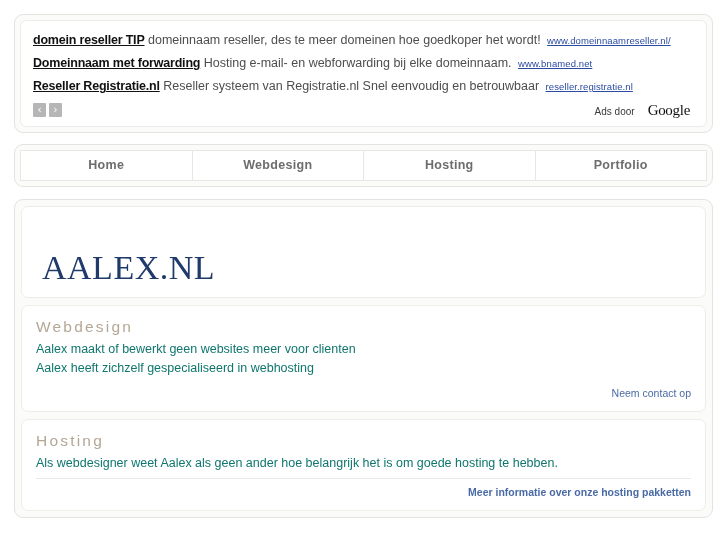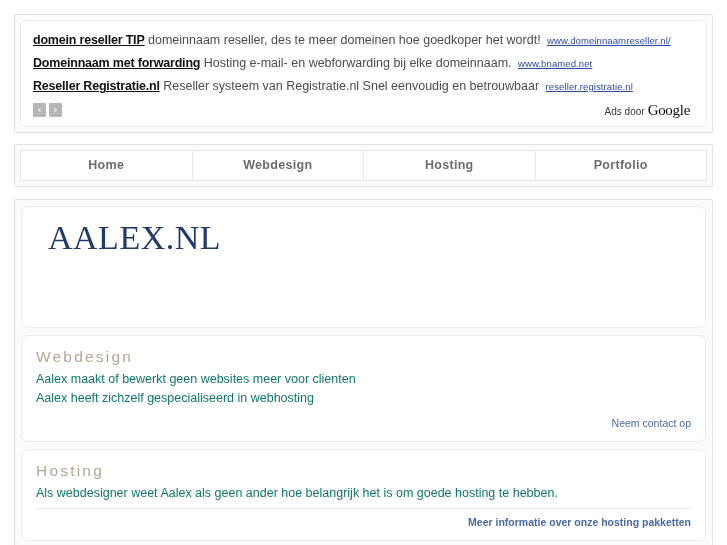--- a/index.html
+++ b/index.html
@@ -19,21 +19,21 @@
     position: relative;
     background: #ffffff;
     padding: 0;
   }
 
   
   .shell {
     margin: 0 14px;
     background: #fbfbfa;
     border: 1px solid #e3e3e0;
-    border-radius: 2px;
+    border-radius: 9px;
     padding: 5px;
   }
 
   
   .ads-shell { margin-top: 14px; }
   .ads-inner {
     background: #ffffff;
     border: 1px solid #ececeb;
     border-radius: 6px;
     padding: 8px 12px 6px 12px;
@@ -77,21 +77,21 @@
     text-align: center;
     border-radius: 1px;
     cursor: pointer;
     font-family: "DejaVu Sans", sans-serif;
   }
   .ads-by {
     font-size: 10px;
     color: #3a3a3a;
     display: flex;
     align-items: baseline;
-    gap: 3px;
+    gap: 13px;
     padding-right: 4px;
   }
   .ads-by-google {
     font-family: "Liberation Serif", serif;
     font-size: 15px;
     color: #111111;
     letter-spacing: -0.3px;
   }
 
   
@@ -118,24 +118,24 @@
     background: #ffffff;
     border: 1px solid #ededea;
     border-radius: 7px;
     margin-bottom: 7px;
     padding: 12px 14px 10px 14px;
   }
   .panel:last-child { margin-bottom: 0; }
 
   
   .logo-panel {
-    height: 122px;
+    height: 92px;
     display: flex;
-    align-items: flex-start;
-    padding-left: 26px;
+    align-items: flex-end;
+    padding-left: 20px;
   }
   .logo {
     font-family: "Liberation Serif", serif;
     font-size: 34px;
     color: #203a6b;
     letter-spacing: 0.5px;
   }
 
   .sec-title {
     font-size: 15.5px;

